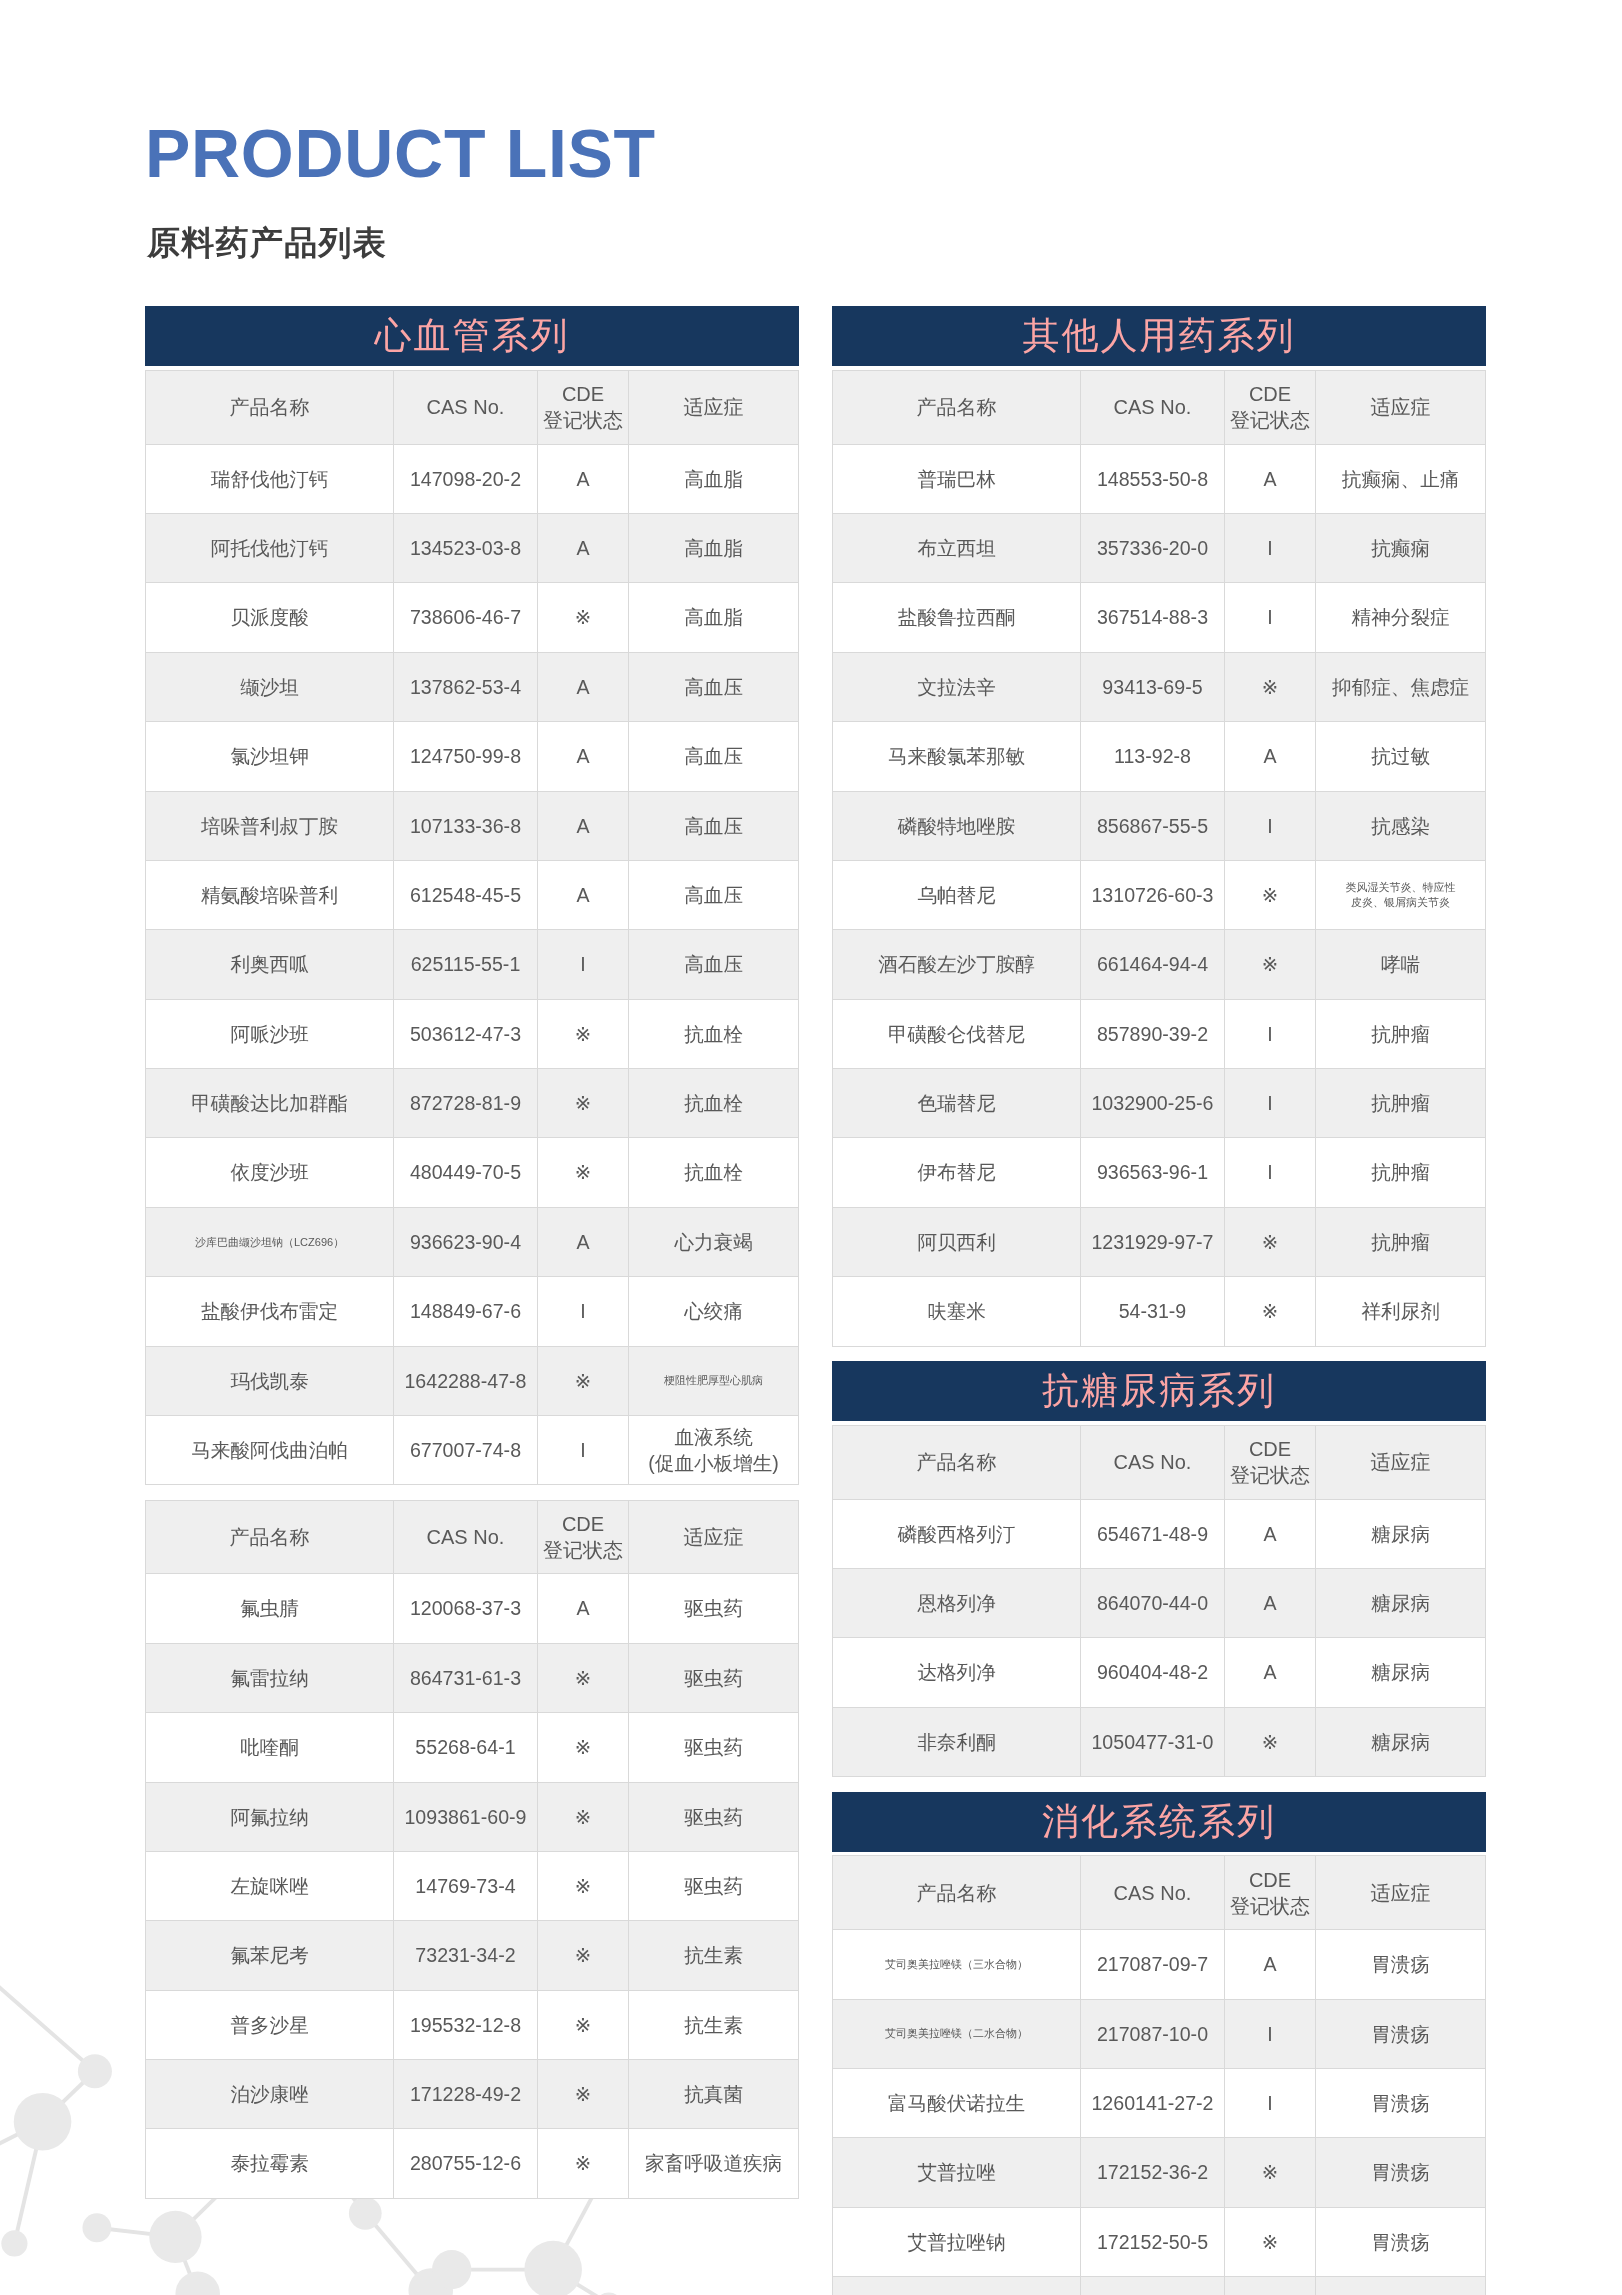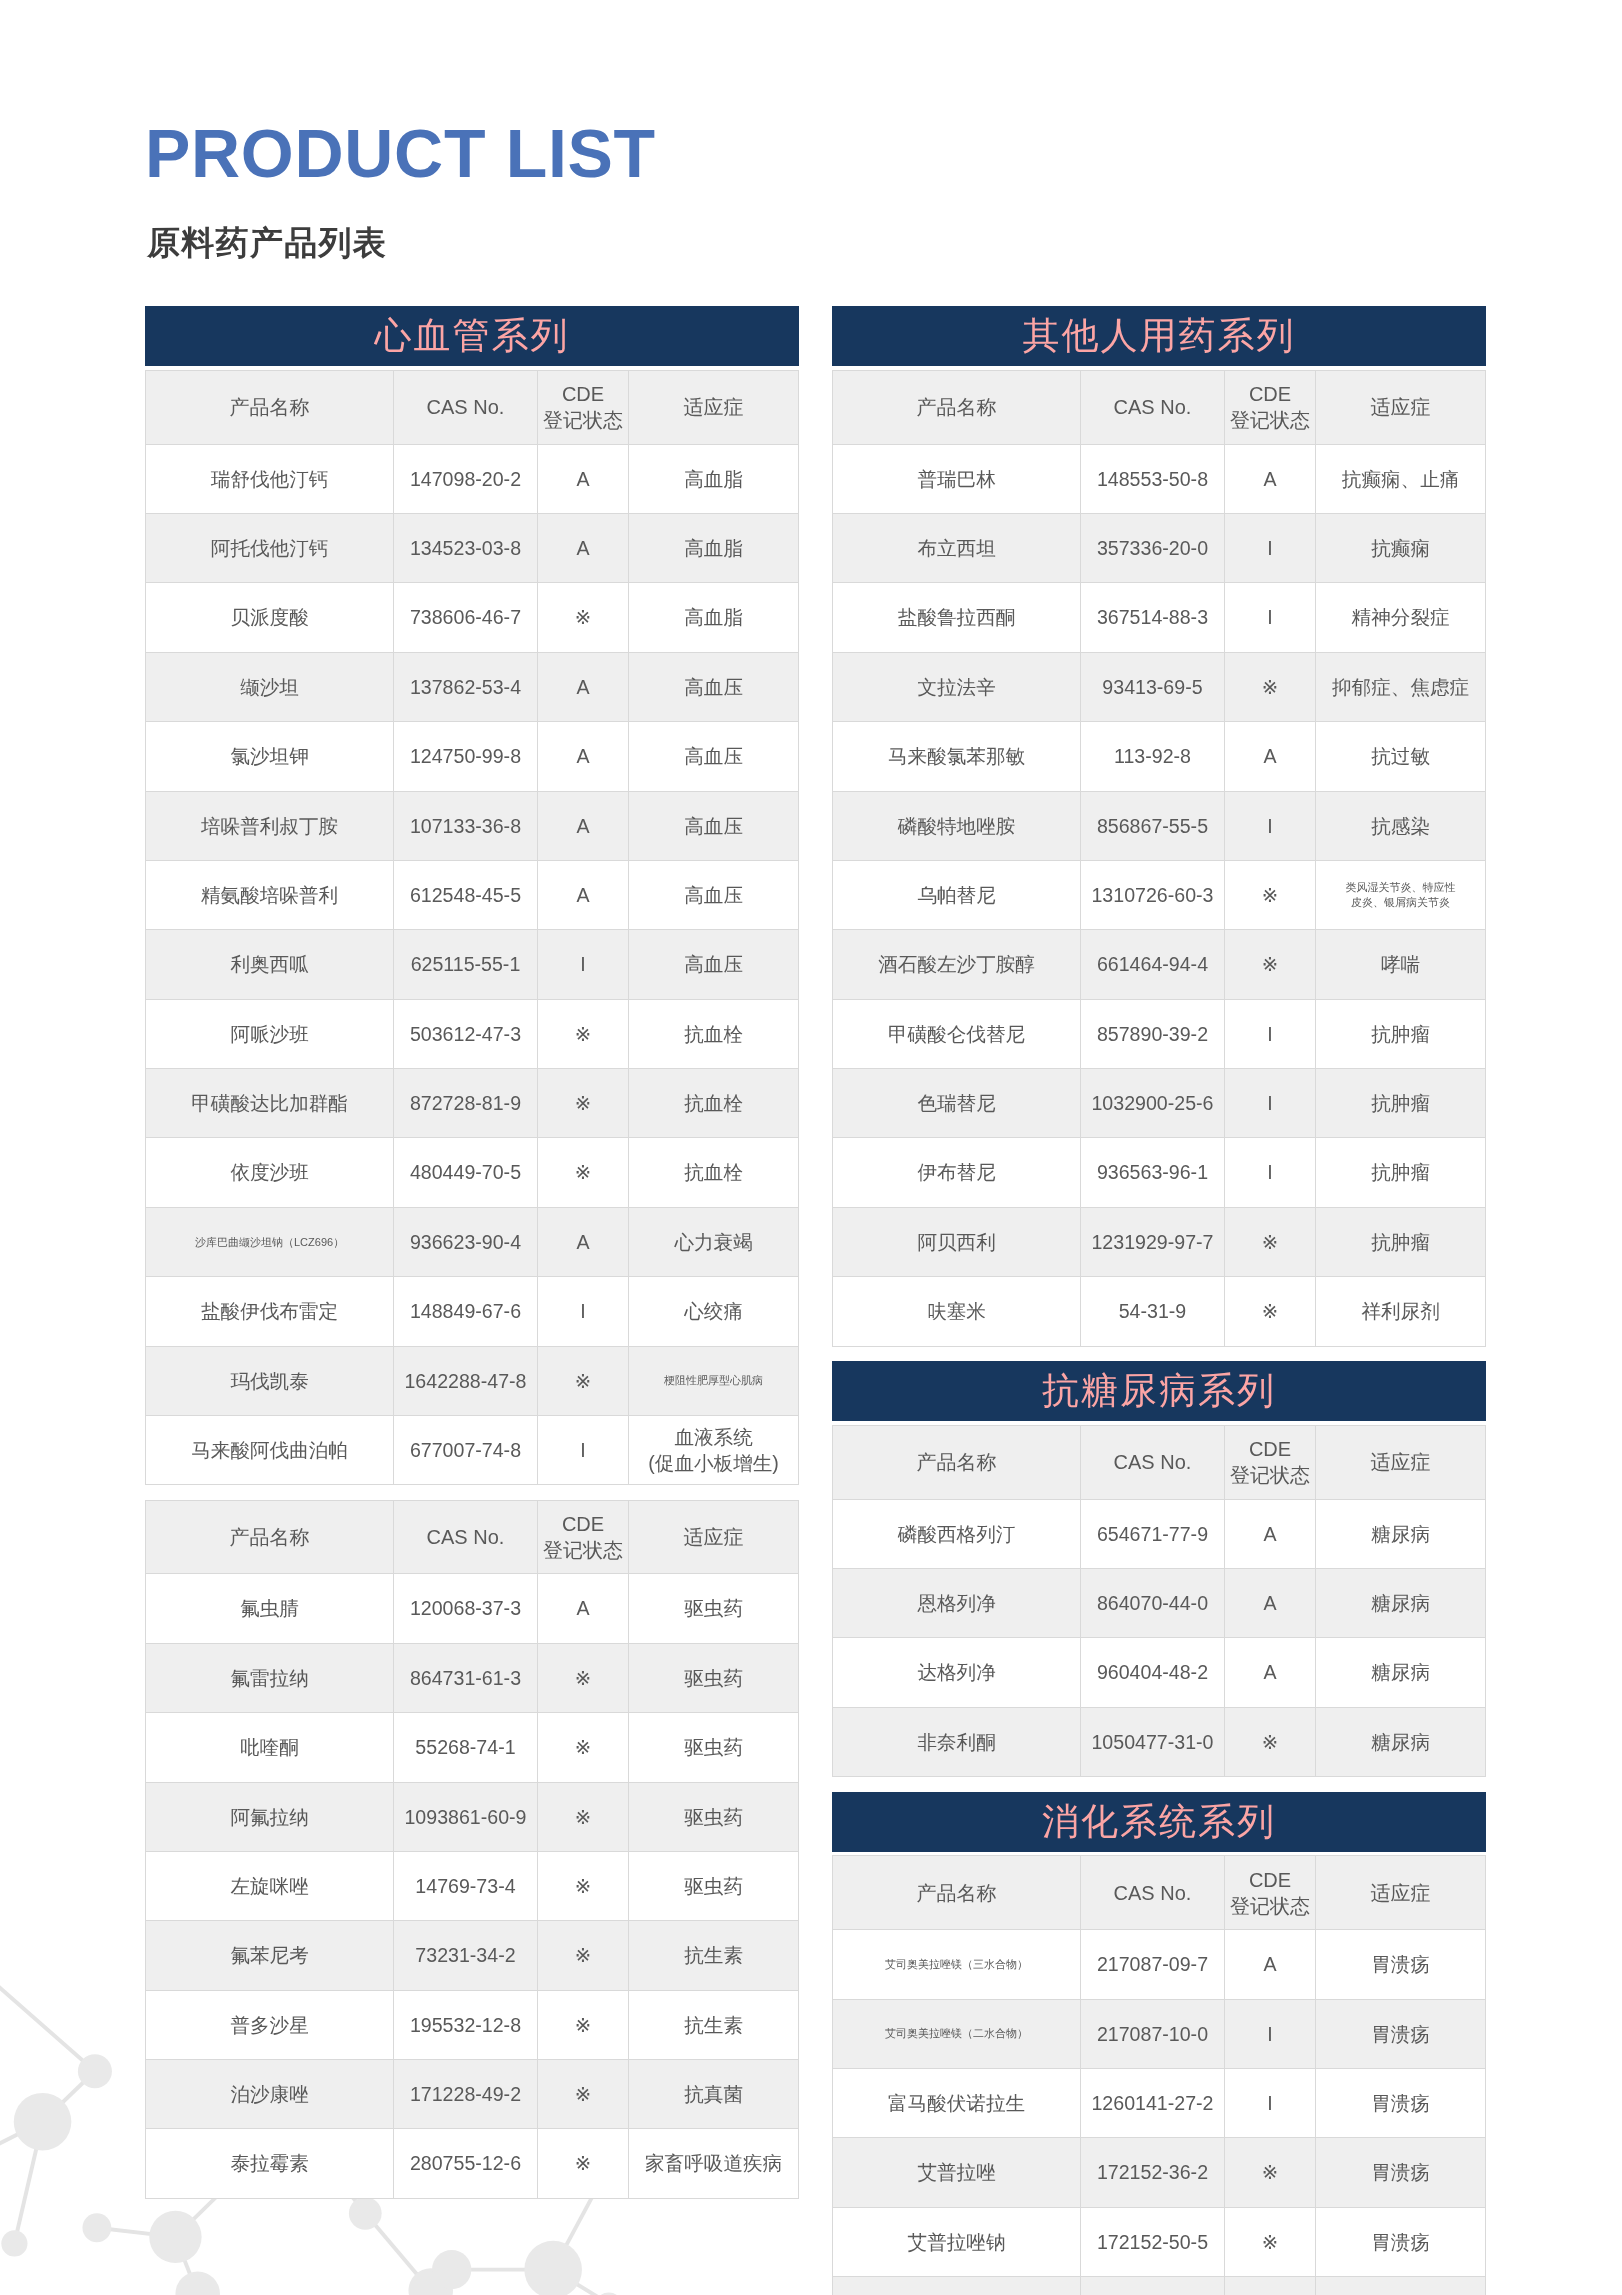--- a/index.html
+++ b/index.html
@@ -232,21 +232,21 @@
               <td class="indication">驱虫药</td>
             </tr>
             <tr>
               <td class="name">氟雷拉纳</td>
               <td class="cas">864731-61-3</td>
               <td class="cde">※</td>
               <td class="indication">驱虫药</td>
             </tr>
             <tr>
               <td class="name">吡喹酮</td>
-              <td class="cas">55268-74-1</td>
+              <td class="cas">55268-64-1</td>
               <td class="cde">※</td>
               <td class="indication">驱虫药</td>
             </tr>
             <tr>
               <td class="name">阿氟拉纳</td>
               <td class="cas">1093861-60-9</td>
               <td class="cde">※</td>
               <td class="indication">驱虫药</td>
             </tr>
             <tr>
@@ -403,21 +403,21 @@
             <th>产品名称</th>
             <th>CAS No.</th>
             <th>CDE
 登记状态</th>
             <th>适应症</th>
           </tr>
         </thead>
         <tbody>
             <tr>
               <td class="name">磷酸西格列汀</td>
-              <td class="cas">654671-77-9</td>
+              <td class="cas">654671-48-9</td>
               <td class="cde">A</td>
               <td class="indication">糖尿病</td>
             </tr>
             <tr>
               <td class="name">恩格列净</td>
               <td class="cas">864070-44-0</td>
               <td class="cde">A</td>
               <td class="indication">糖尿病</td>
             </tr>
             <tr>

